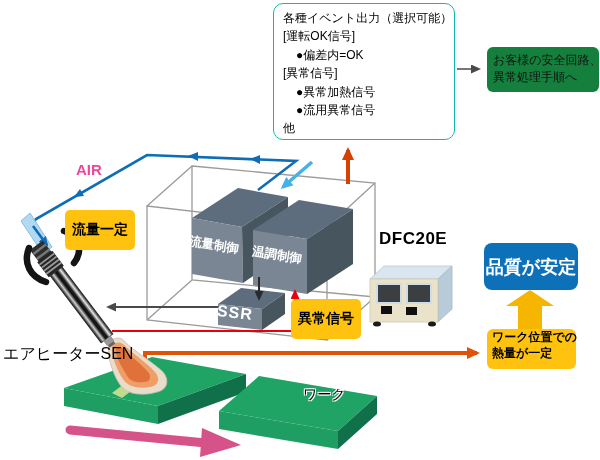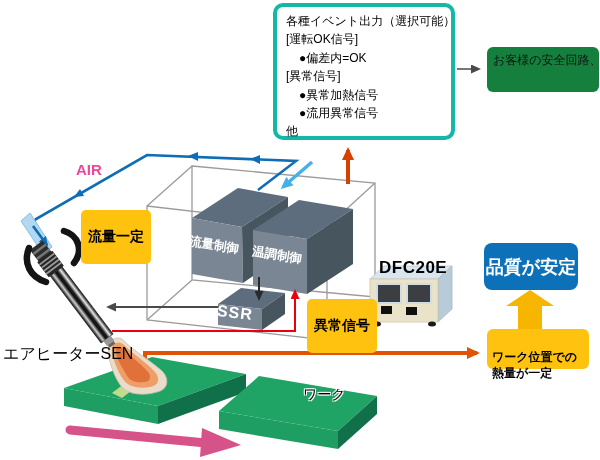--- a/index.html
+++ b/index.html
@@ -2,45 +2,45 @@
 <html><head>
 <meta charset="utf-8">
 <style>
   html,body{margin:0;padding:0;background:#fff;}
   #stage{position:relative;width:600px;height:460px;background:#ffffff;overflow:hidden;
          font-family:"Liberation Sans","DejaVu Sans",sans-serif;}
   #diagram-svg{position:absolute;left:0;top:0;z-index:1;}
   .ov{position:absolute;z-index:2;}
   
   .event-box{left:273px;top:3px;width:182px;height:137px;background:#fff;
-    border:4px solid #14b8a6;border-radius:10px;box-sizing:border-box;
+    border:1px solid #14b8a6;border-radius:10px;box-sizing:border-box;
     padding:5px 4px 0 9px;}
   .event-box .ln{font-size:12px;line-height:18.4px;color:#000;white-space:nowrap;}
   .event-box .ind{padding-left:13px;}
   
   .safety-box{left:487px;top:47px;width:112px;height:45px;background:#15803d;
     border-radius:6px;box-sizing:border-box;padding:5px 6px;}
   .safety-box .ln{font-size:12px;line-height:17px;color:#111;white-space:nowrap;}
   
-  .pill{background:#ffc20e;border-radius:5px;padding:18px 7px;font-size:14px;
-    font-weight:bold;color:#000;white-space:nowrap;margin-left:16px;}
+  .pill{background:#ffc20e;border-radius:5px;padding:11px 7px;font-size:14px;
+    font-weight:bold;color:#000;white-space:nowrap;}
   .pill-flow{left:65px;top:210px;}
   .pill-temp{left:291px;top:299px;}
   
   .quality-box{left:484px;top:243px;width:94px;height:47px;background:#0d71b9;
     border-radius:8px;display:flex;align-items:center;justify-content:center;
     color:#fff;font-weight:bold;font-size:18px;white-space:nowrap;}
   
-  .heat-box{left:487px;top:329px;width:102px;height:40px;background:#ffc20e;
-    border-radius:6px;box-sizing:border-box;padding:20px 5px;}
+  .heat-box{left:487px;top:329px;width:89px;height:40px;background:#ffc20e;
+    border-radius:6px;box-sizing:border-box;padding:0 5px;}
   .heat-box .ln{font-size:12px;font-weight:bold;line-height:16px;color:#000;white-space:nowrap;}
   
   .air-label{left:76px;top:161px;color:#ec4899;font-weight:bold;font-size:15px;}
   .heater-label{left:3px;top:344px;font-size:16px;color:#000;white-space:nowrap;}
-  .device-label{left:379px;top:258px;font-size:17px;font-weight:bold;color:#000;letter-spacing:.5px;}
+  .device-label{left:379px;top:229px;font-size:17px;font-weight:bold;color:#000;letter-spacing:.5px;}
   .work-label{left:303px;top:386px;font-size:14px;font-weight:normal;color:#000;
     text-shadow:-1px -1px 0 #fff,1px -1px 0 #fff,-1px 1px 0 #fff,1px 1px 0 #fff;}
   .blk{color:#fff;font-weight:bold;font-size:12.5px;white-space:nowrap;}
   .blk-flow{left:189px;top:237px;transform:rotate(9deg);}
   .blk-temp{left:252px;top:247px;transform:rotate(9deg);}
   .blk-ssr{left:217px;top:304px;font-size:16px;letter-spacing:1px;transform:rotate(7deg);}
 </style>
 </head>
 <body>
 
@@ -194,20 +194,21 @@
   <div class="ln">[運転OK信号]</div>
   <div class="ln ind">●偏差内=OK</div>
   <div class="ln">[異常信号]</div>
   <div class="ln ind">●異常加熱信号</div>
   <div class="ln ind">●流用異常信号</div>
   <div class="ln">他</div>
 </div>
 
 <div class="ov safety-box">
   <div class="ln">お客様の安全回路、</div>
+  <div class="ln">異常処理手順へ</div>
 </div>
 
 <div class="ov air-label">AIR</div>
 <div class="ov pill pill-flow">流量一定</div>
 <div class="ov pill pill-temp">異常信号</div>
 <div class="ov heater-label">エアヒーターSEN</div>
 <div class="ov device-label">DFC20E</div>
 <div class="ov work-label">ワーク</div>
 
 <div class="ov blk blk-flow">流量制御</div>

